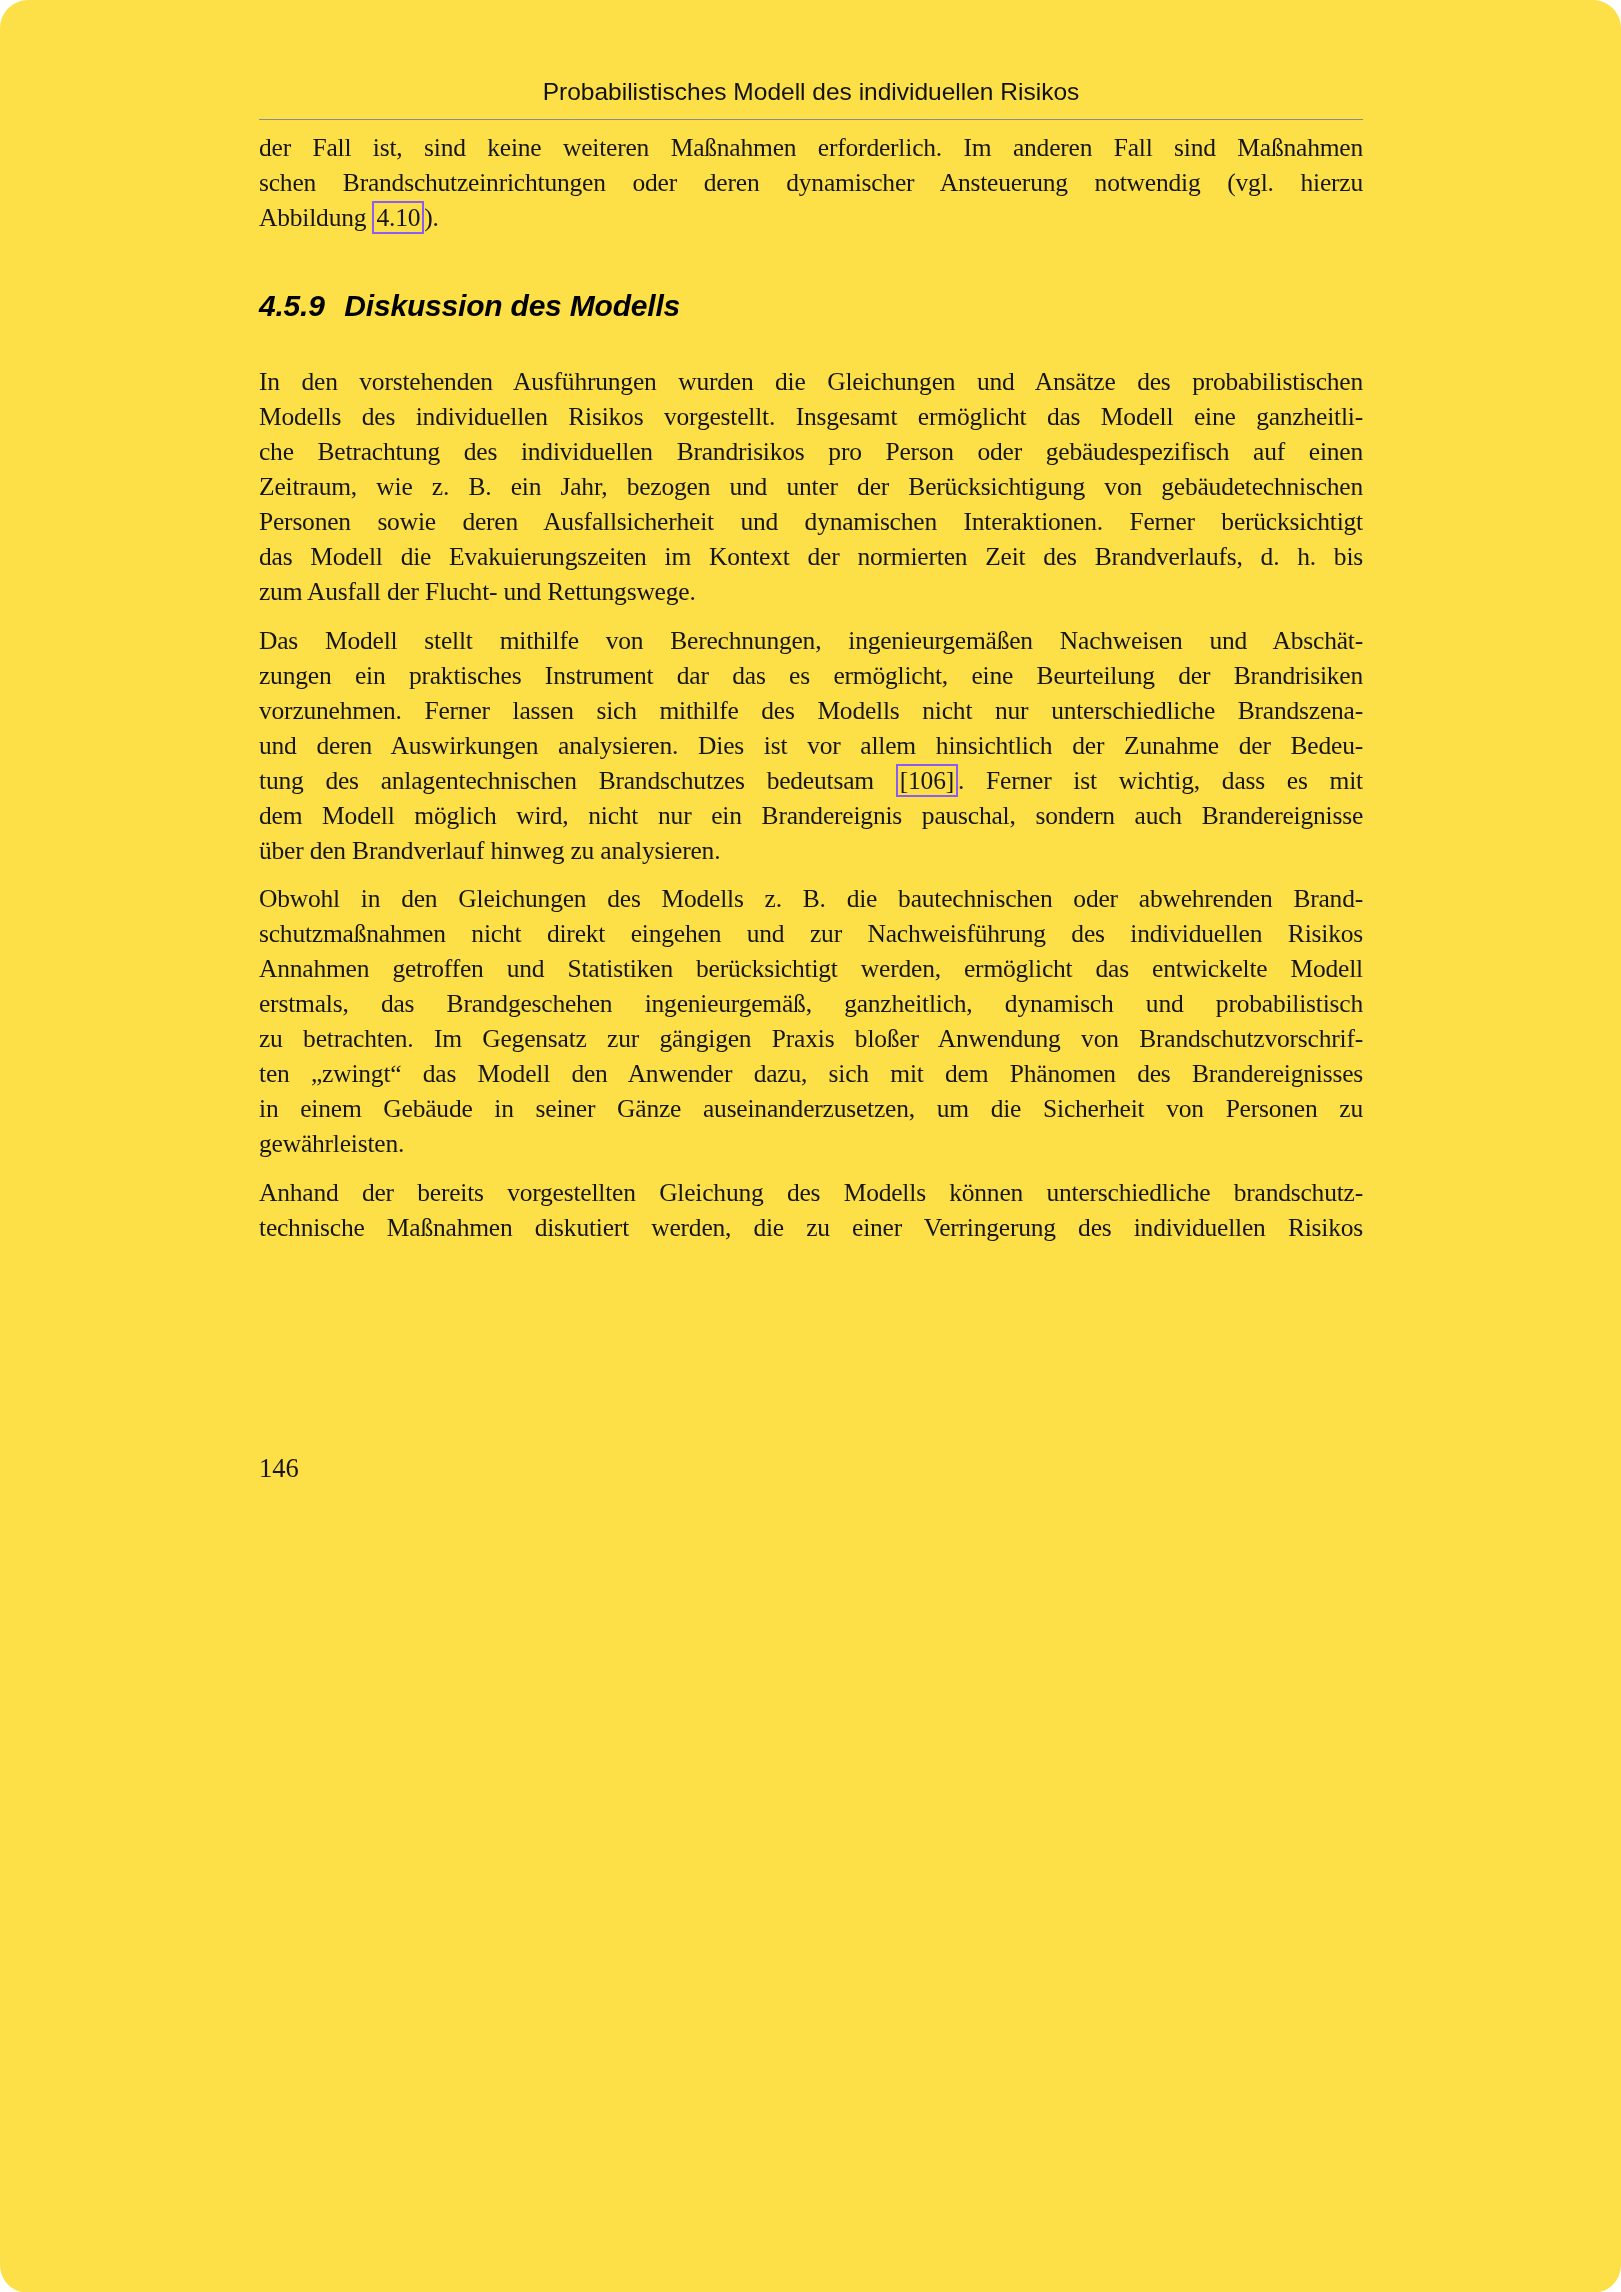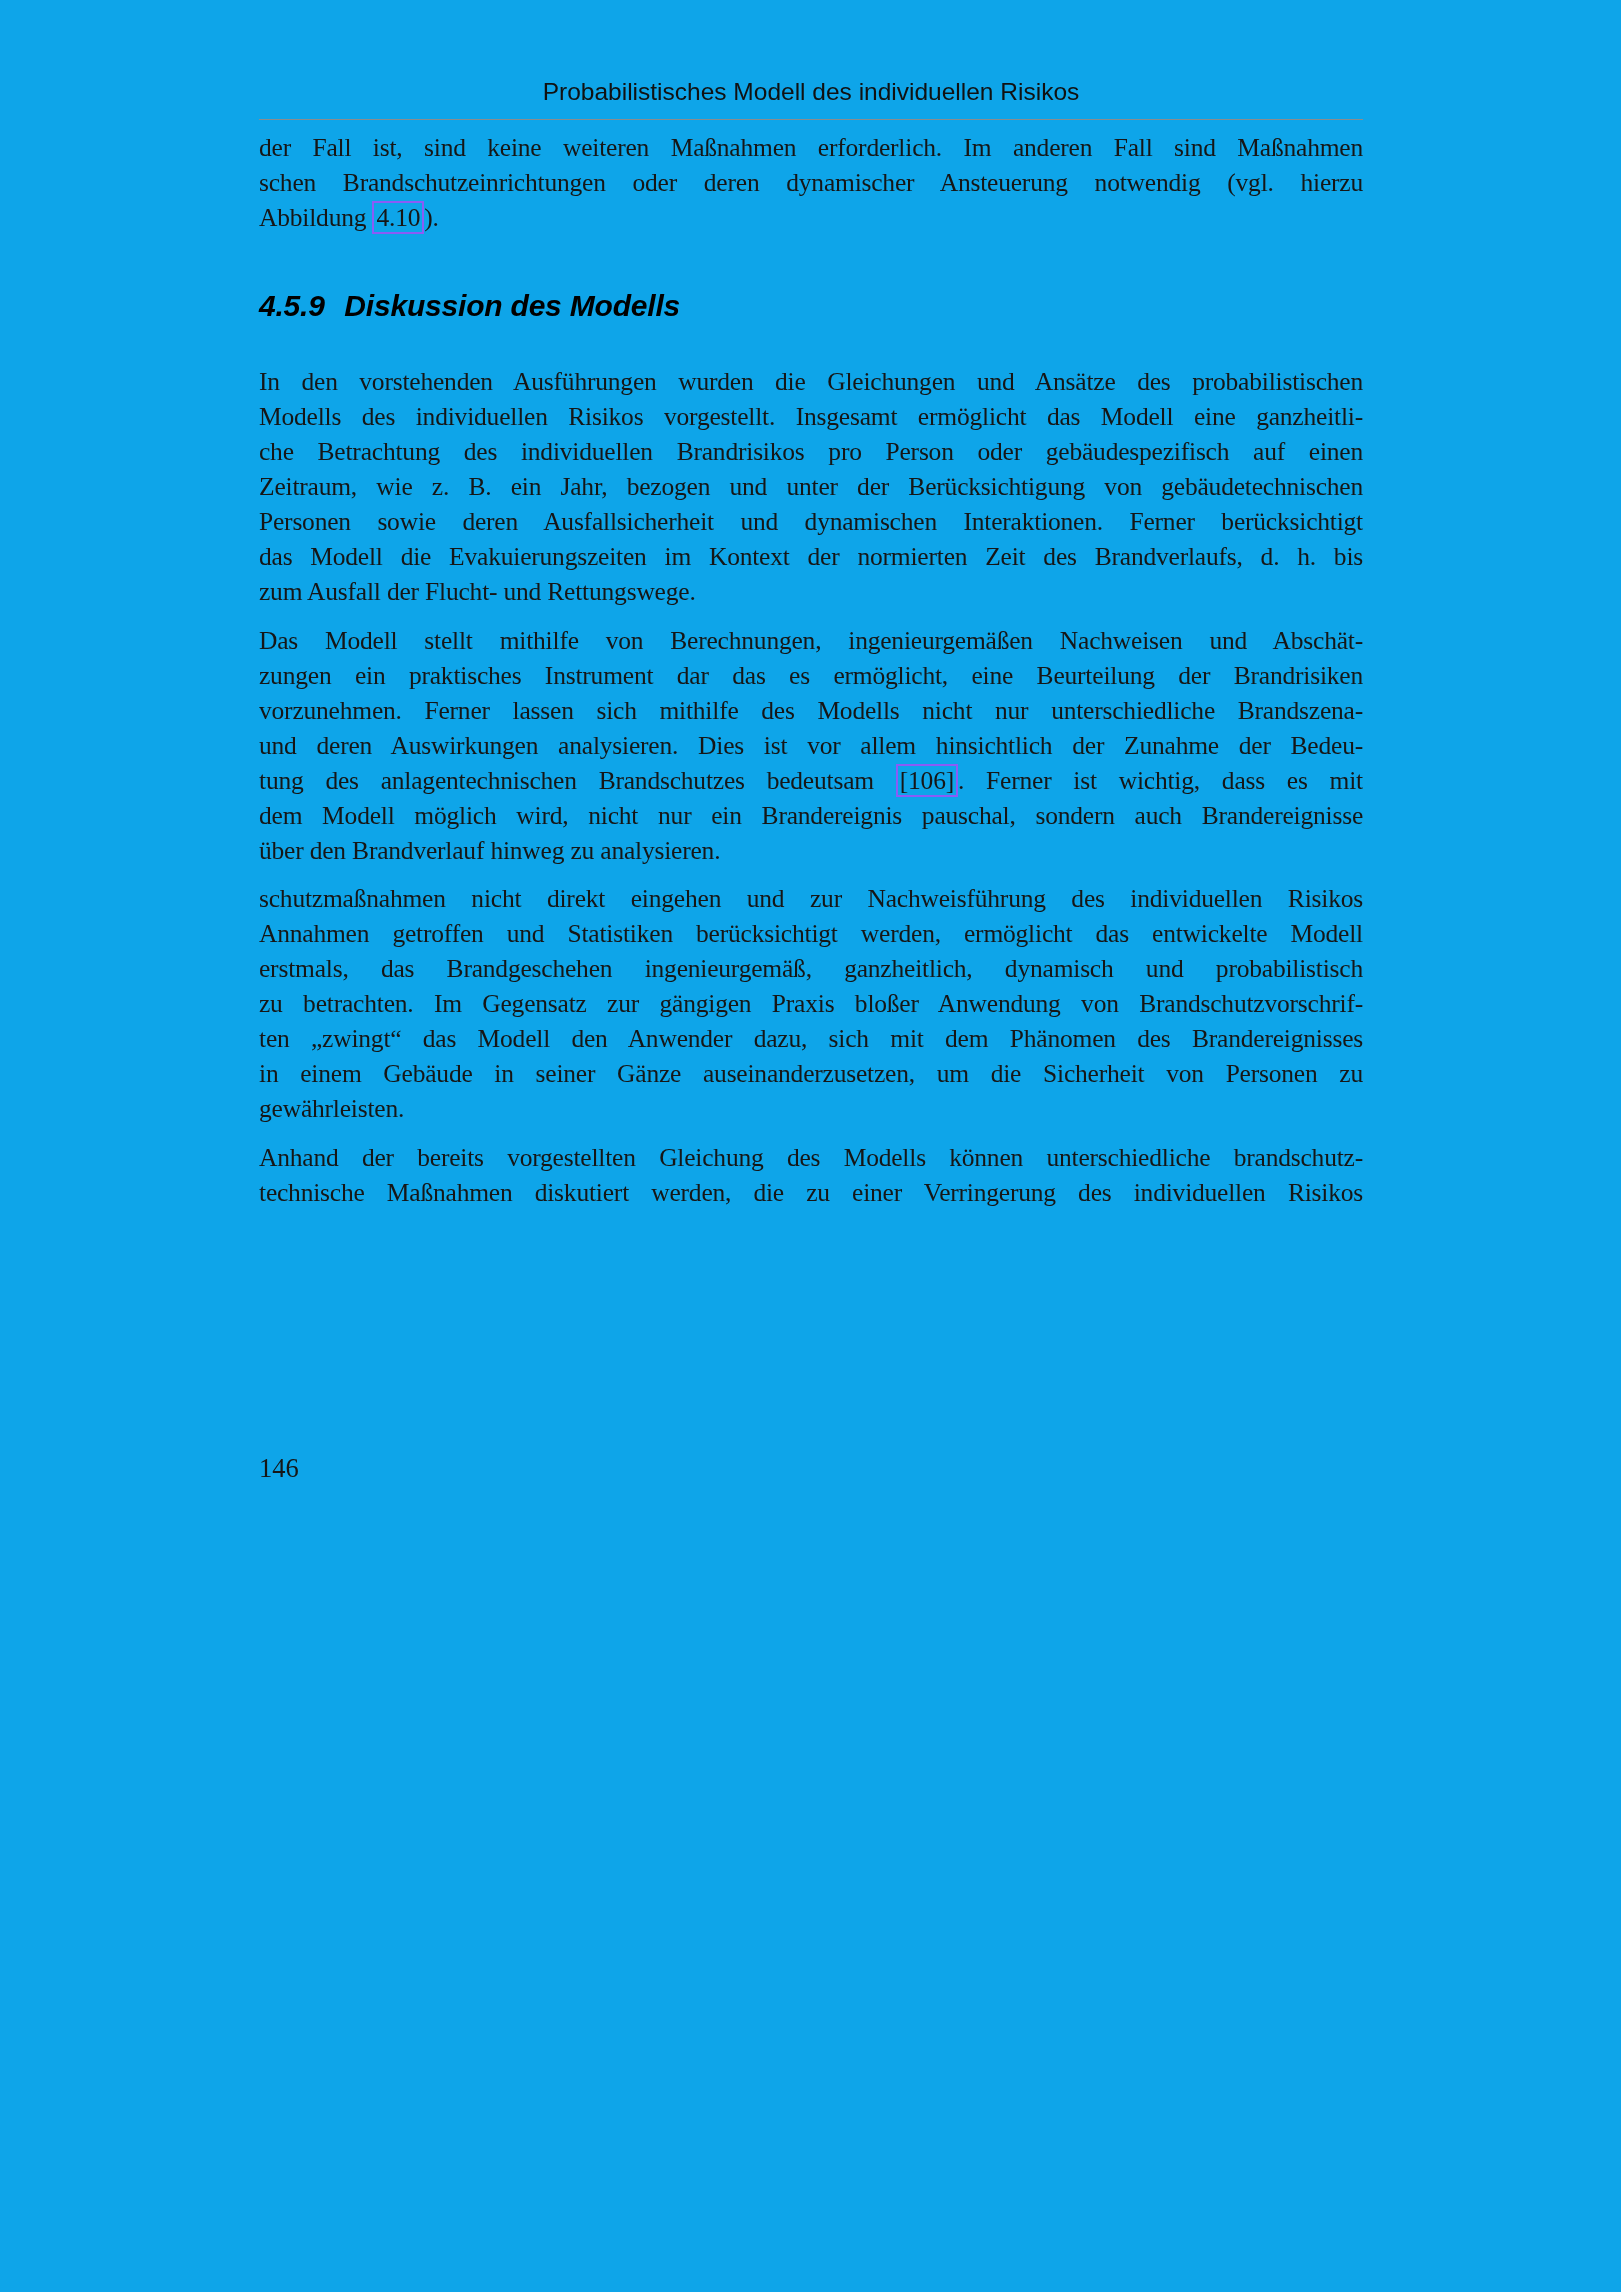--- a/index.html
+++ b/index.html
@@ -4,24 +4,25 @@
 <style>
   html, body {
     margin: 0;
     padding: 0;
     background: #ffffff;
   }
   .sheet {
     position: relative;
     width: 1621px;
     height: 2293px;
-    background: #0ea5e9;
+    background: #fde047;
     font-family: "Liberation Serif", serif;
     color: #161616;
     overflow: hidden;
+    border-radius: 28px;
   }
   .runhead {
     position: absolute;
     left: 259px;
     top: 78px;
     width: 1104px;
     text-align: center;
     font-family: "Liberation Sans", sans-serif;
     font-size: 24.5px;
     color: #111111;
@@ -122,20 +123,21 @@
       <span class="ln">Das Modell stellt mithilfe von Berechnungen, ingenieurgemäßen Nachweisen und Abschät-</span>
       <span class="ln">zungen ein praktisches Instrument dar das es ermöglicht, eine Beurteilung der Brandrisiken</span>
       <span class="ln">vorzunehmen. Ferner lassen sich mithilfe des Modells nicht nur unterschiedliche Brandszena-</span>
       <span class="ln">und deren Auswirkungen analysieren. Dies ist vor allem hinsichtlich der Zunahme der Bedeu-</span>
       <span class="ln"><span>tung des anlagentechnischen Brandschutzes bedeutsam </span><span class="reflink">[106]</span><span>. Ferner ist wichtig, dass es mit</span></span>
       <span class="ln">dem Modell möglich wird, nicht nur ein Brandereignis pauschal, sondern auch Brandereignisse</span>
       <span class="ln ln-last">über den Brandverlauf hinweg zu analysieren.</span>
     </p>
 
     <p class="para gap">
+      <span class="ln">Obwohl in den Gleichungen des Modells z. B. die bautechnischen oder abwehrenden Brand-</span>
       <span class="ln">schutzmaßnahmen nicht direkt eingehen und zur Nachweisführung des individuellen Risikos</span>
       <span class="ln">Annahmen getroffen und Statistiken berücksichtigt werden, ermöglicht das entwickelte Modell</span>
       <span class="ln">erstmals, das Brandgeschehen ingenieurgemäß, ganzheitlich, dynamisch und probabilistisch</span>
       <span class="ln">zu betrachten. Im Gegensatz zur gängigen Praxis bloßer Anwendung von Brandschutzvorschrif-</span>
       <span class="ln">ten „zwingt“ das Modell den Anwender dazu, sich mit dem Phänomen des Brandereignisses</span>
       <span class="ln">in einem Gebäude in seiner Gänze auseinanderzusetzen, um die Sicherheit von Personen zu</span>
       <span class="ln ln-last">gewährleisten.</span>
     </p>
 
     <p class="para gap">

